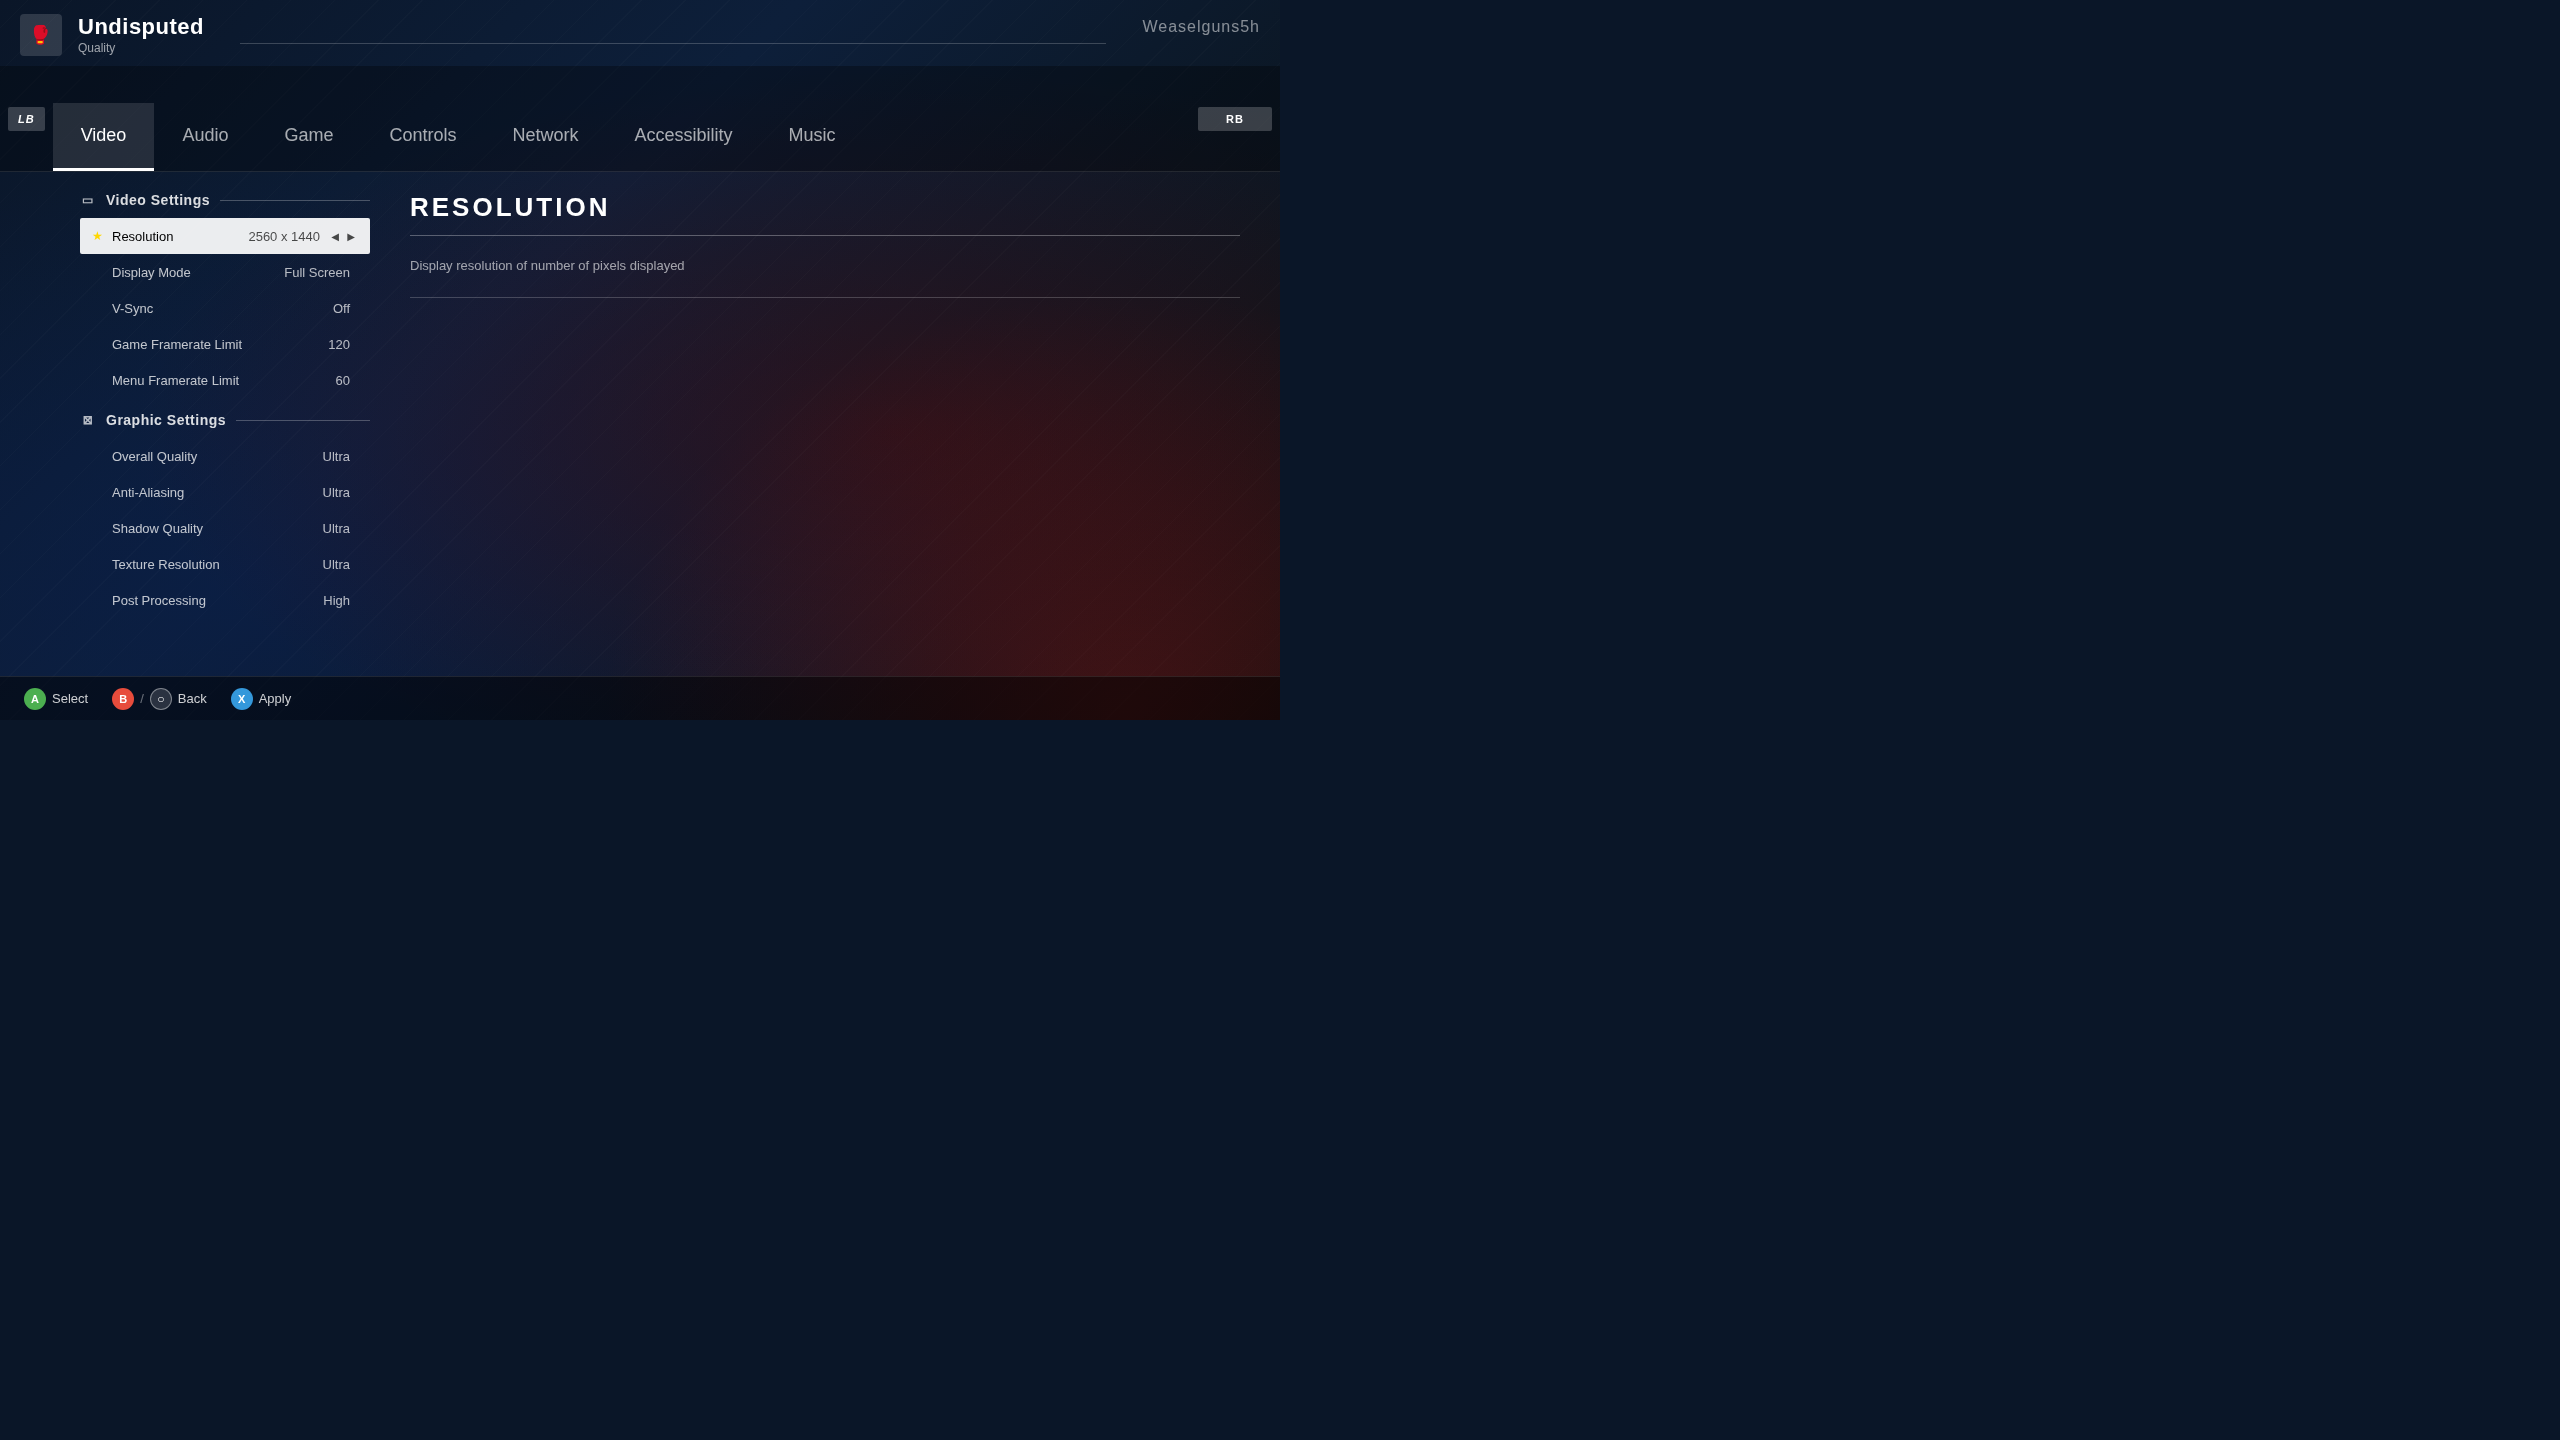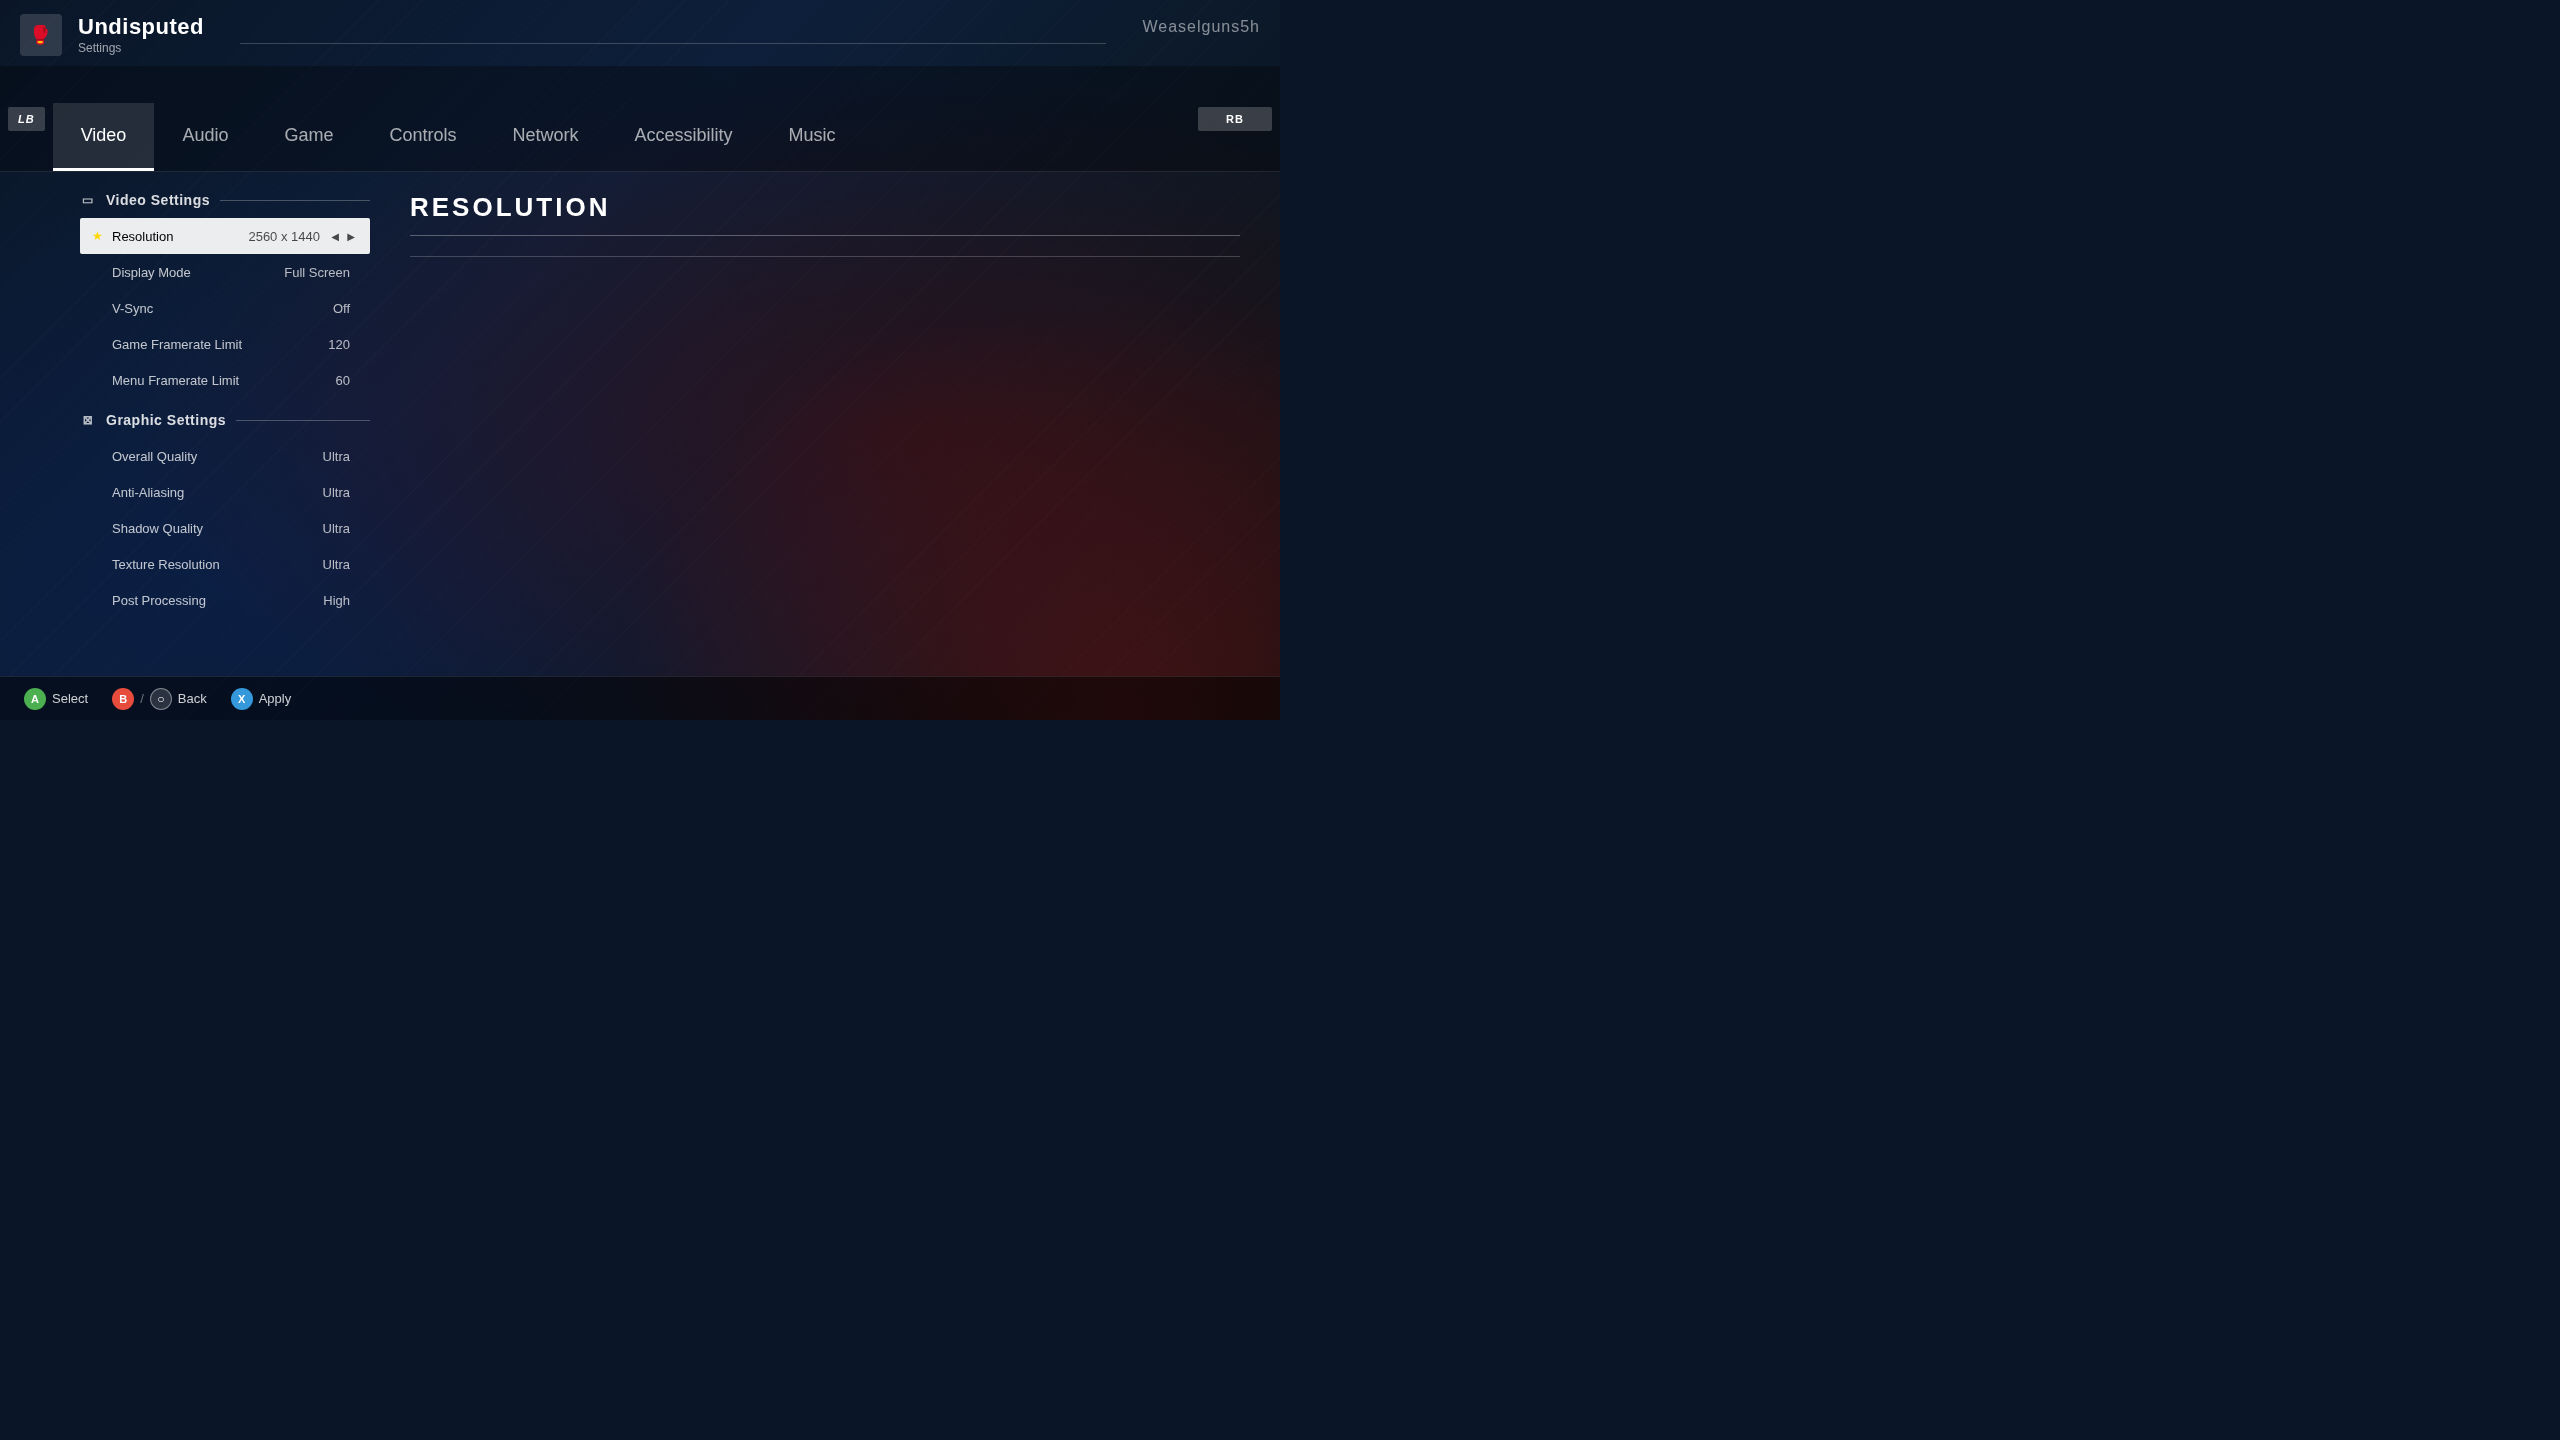--- a/index.html
+++ b/index.html
@@ -344,21 +344,21 @@
 
 <div class="bg"></div>
 <div class="content">
 
   <div class="header">
     <div class="app-icon">
       <span>🥊</span>
     </div>
     <div class="header-text">
       <span class="app-title">Undisputed</span>
-      <span class="app-subtitle">Settings</span>
+      <span class="app-subtitle">Quality</span>
     </div>
     <div class="header-divider"></div>
     <span class="header-username">Weaselguns5h</span>
   </div>
 
   <div class="tab-bar">
     <div class="tab-lb">LB</div>
     <div class="tab active">Video</div>
     <div class="tab">Audio</div>
     <div class="tab">Game</div>
@@ -449,20 +449,21 @@
         <span class="star-icon"></span>
         <span class="label">Post Processing</span>
         <span class="value">High</span>
       </div>
 
     </div>
 
     <div class="detail-panel">
       <h1 class="detail-title">RESOLUTION</h1>
       <div class="detail-divider"></div>
+      <p class="detail-desc">Display resolution of number of pixels displayed</p>
       <div class="detail-bottom-divider"></div>
     </div>
 
   </div>
 
   <div class="bottom-bar">
     <div class="bottom-action">
       <div class="btn-icon btn-a">A</div>
       <span>Select</span>
     </div>

